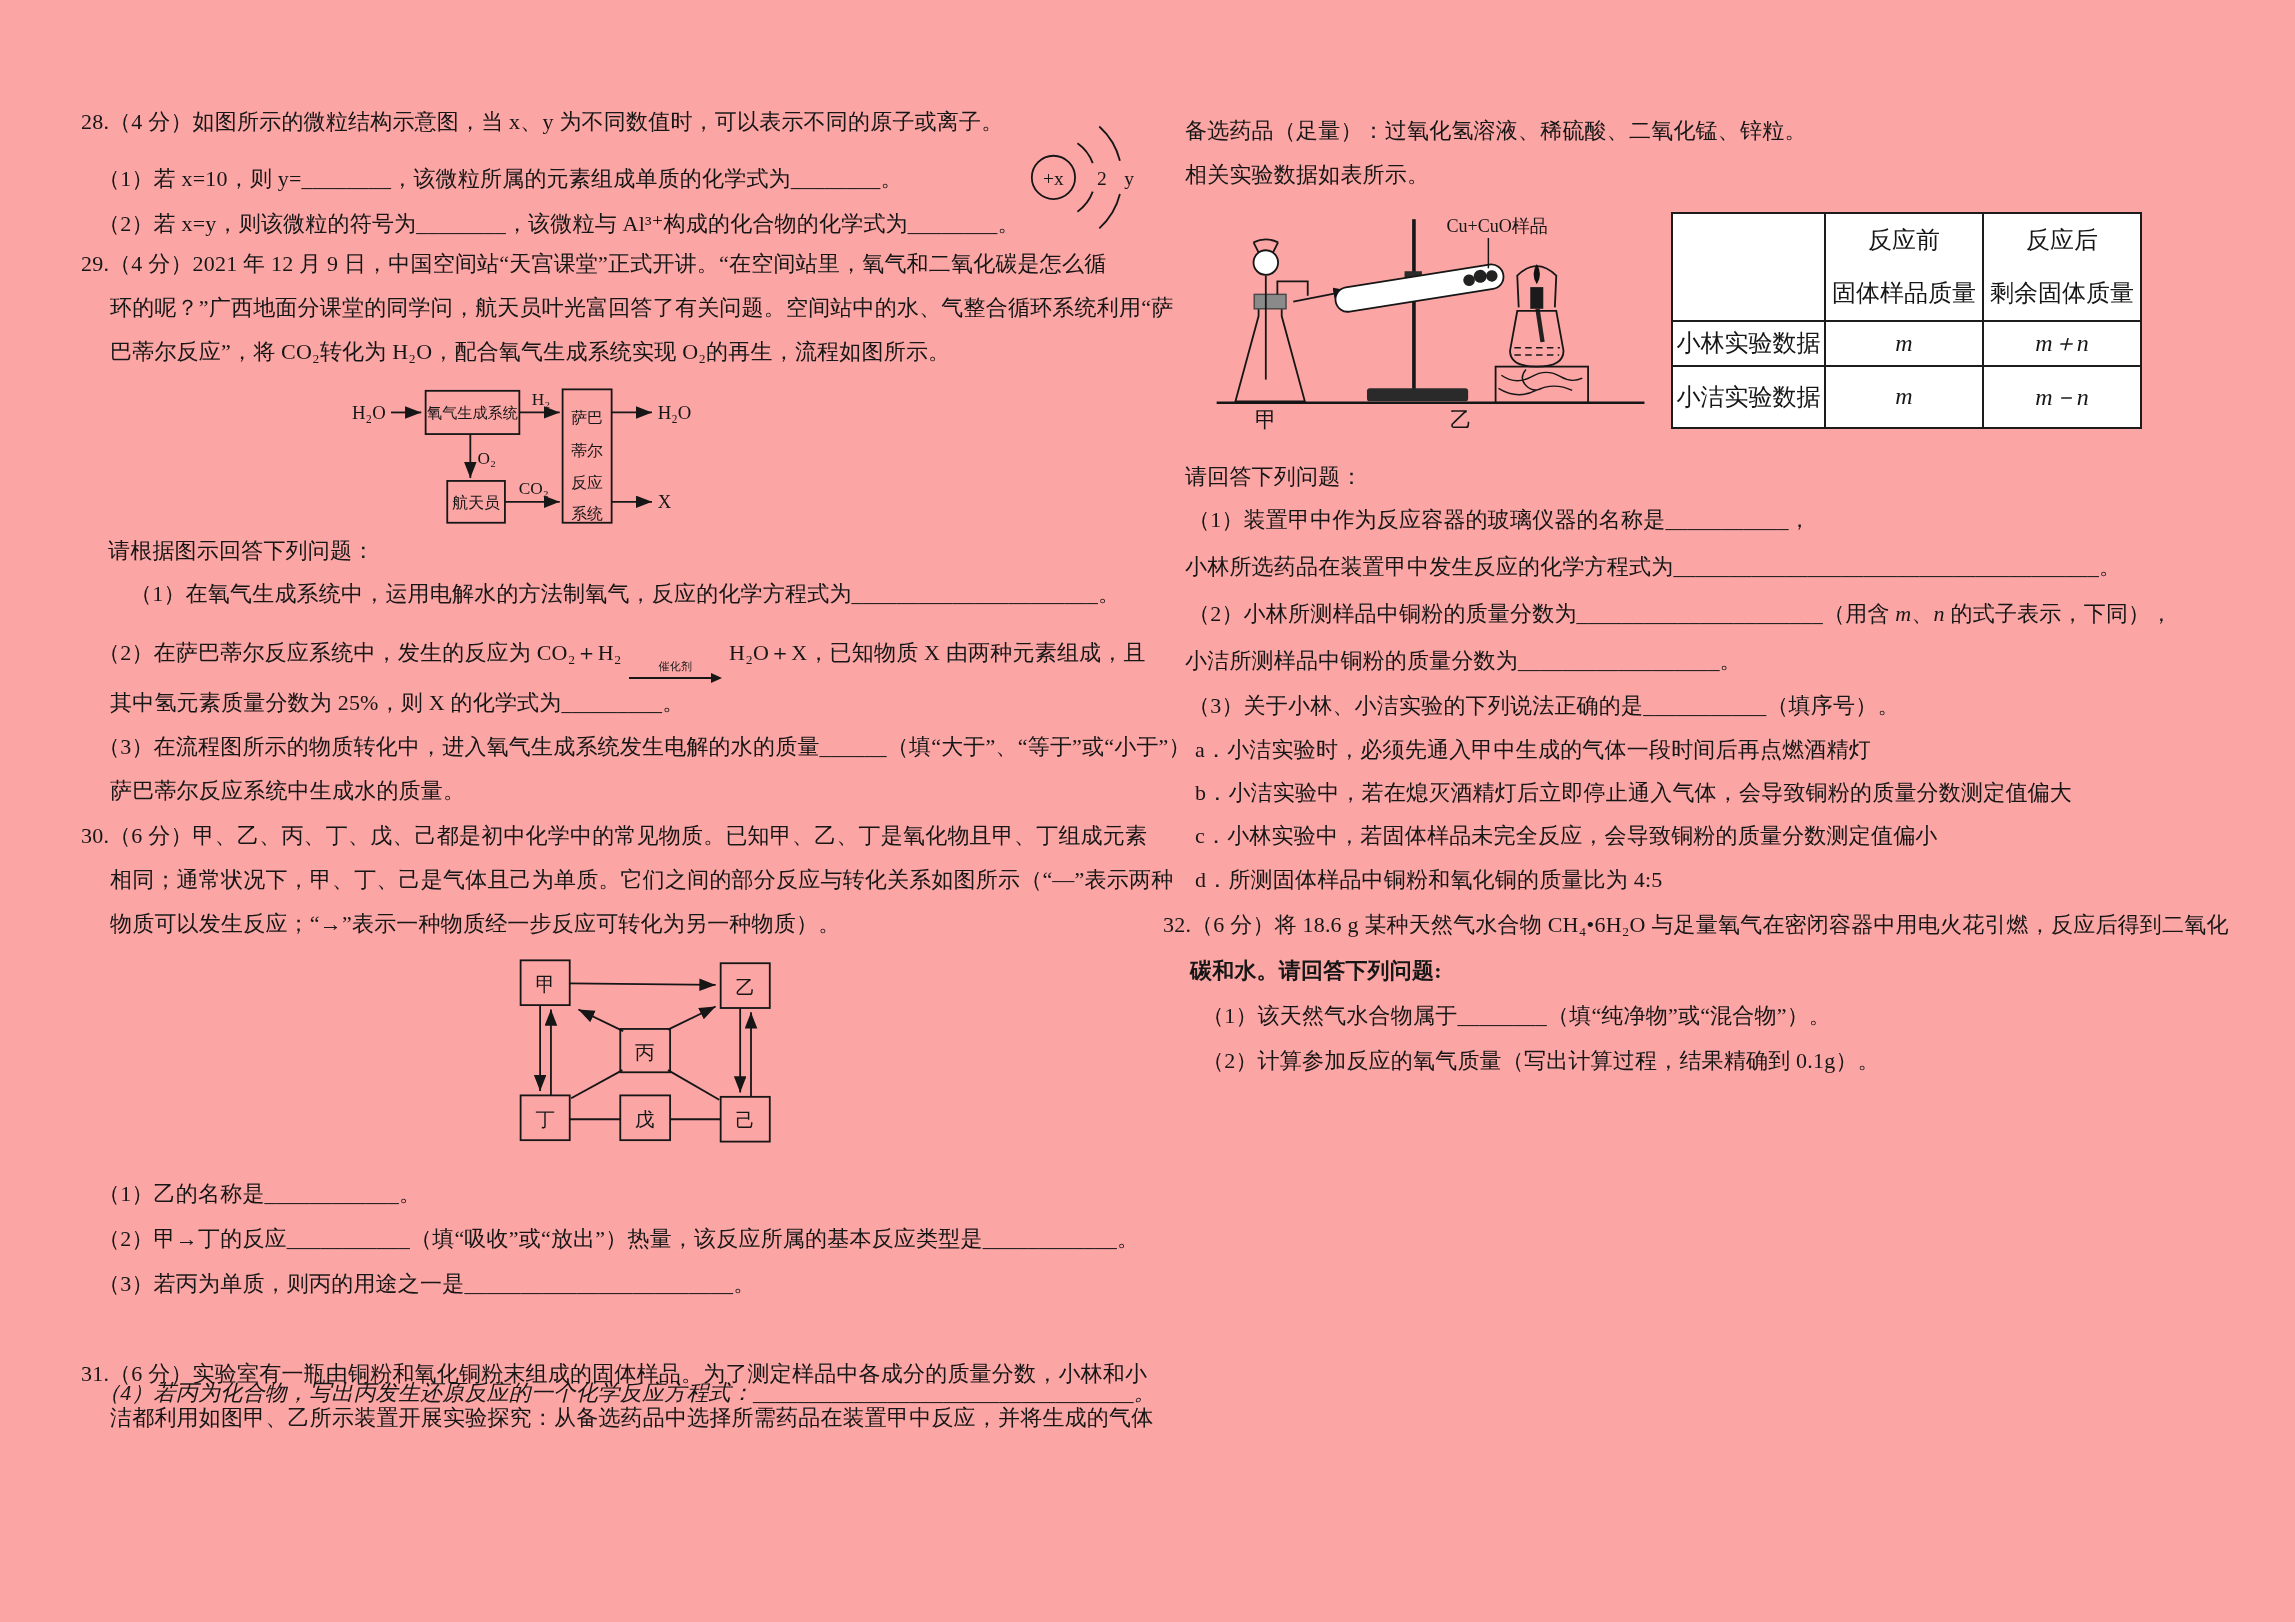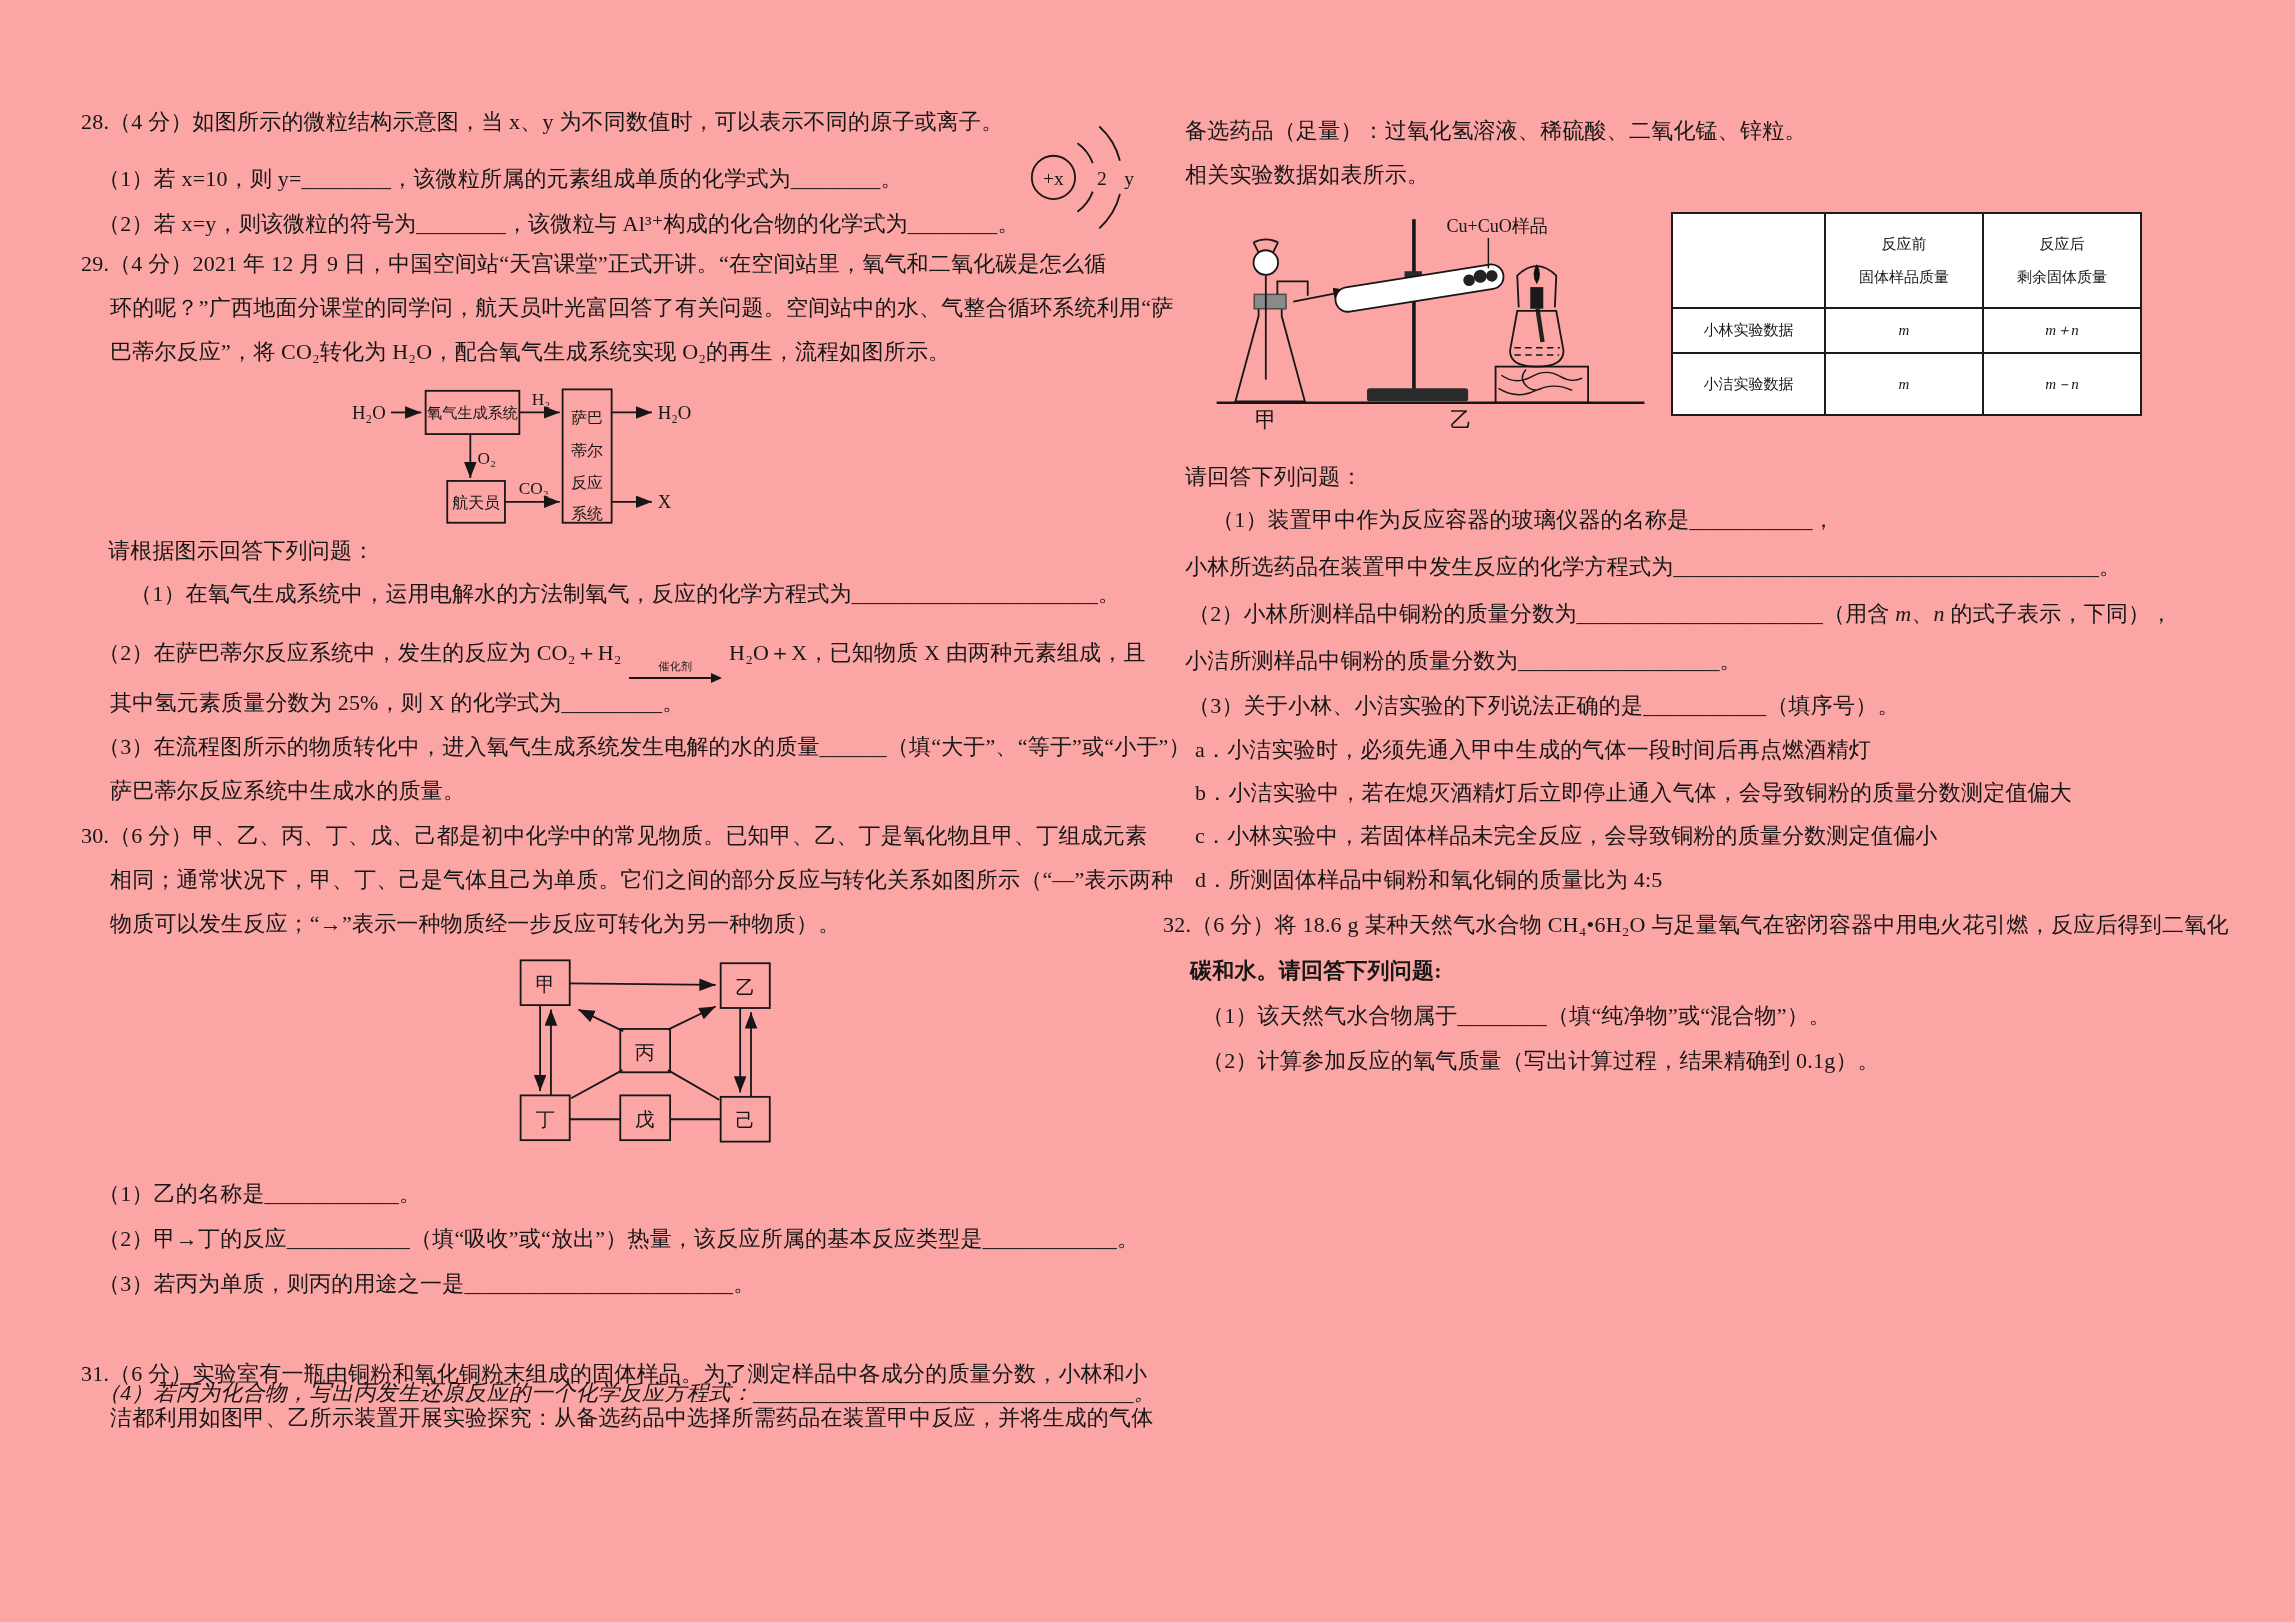--- a/index.html
+++ b/index.html
@@ -9,21 +9,21 @@
   .it{font-style:italic;}
   .cat-stack{display:inline-flex;flex-direction:column;align-items:center;vertical-align:-10px;margin:0 7.2px;}
   .cat-label{font-size:11px;line-height:1.1;}
   .cat-arrow{position:relative;width:93px;height:11.6px;}
   .cat-arrow::before{content:"";position:absolute;left:0;top:5px;width:82px;height:2.2px;background:#161616;}
   .cat-arrow::after{content:"";position:absolute;right:0;top:0.7px;width:0;height:0;
      border-left:11px solid #161616;border-top:5px solid transparent;border-bottom:5px solid transparent;}
   svg{position:absolute;overflow:visible;}
   svg text{fill:#161616;font-family:"Liberation Serif","DejaVu Serif",serif;}
   .data-table{position:absolute;border-collapse:collapse;table-layout:fixed;background:#fff;}
-  .data-table td,.data-table th{border:2.2px solid #1c1c1c;font-size:15px;font-weight:normal;
+  .data-table td,.data-table th{border:2.2px solid #1c1c1c;font-size:24px;font-weight:normal;
      text-align:center;vertical-align:middle;padding:0;}
   .hdr div{line-height:2.2;}
   .mcell{font-style:italic;font-size:20px;}
 </style>
 </head>
 <body>
 
 <div id="page">
 
   <svg width="0" height="0">
@@ -194,21 +194,21 @@
     </tr>
     <tr style="height:62px;">
       <td>小洁实验数据</td>
       <td class="mcell">m</td>
       <td class="mcell">m－n</td>
     </tr>
   </tbody>
     </table>
 
   <div class="ln" style="left:1185px;top:463px;">请回答下列问题：</div>
-  <div class="ln" style="left:1188px;top:506px;margin-left:24px;">（1）装置甲中作为反应容器的玻璃仪器的名称是___________，</div>
+  <div class="ln" style="left:1188px;top:506px;">（1）装置甲中作为反应容器的玻璃仪器的名称是___________，</div>
   <div class="ln" style="left:1185px;top:553px;">小林所选药品在装置甲中发生反应的化学方程式为______________________________________。</div>
   <div class="ln" style="left:1188px;top:600px;">
     <span>（2）小林所测样品中铜粉的质量分数为______________________（用含 </span><span class="it">m</span><span>、</span><span class="it">n</span><span> 的式子表示，下同），</span>
   </div>
   <div class="ln" style="left:1185px;top:647px;">小洁所测样品中铜粉的质量分数为__________________。</div>
   <div class="ln" style="left:1188px;top:692px;">（3）关于小林、小洁实验的下列说法正确的是___________（填序号）。</div>
   <div class="ln" style="left:1195px;top:736px;">a．小洁实验时，必须先通入甲中生成的气体一段时间后再点燃酒精灯</div>
   <div class="ln" style="left:1195px;top:779px;">b．小洁实验中，若在熄灭酒精灯后立即停止通入气体，会导致铜粉的质量分数测定值偏大</div>
   <div class="ln" style="left:1195px;top:822px;">c．小林实验中，若固体样品未完全反应，会导致铜粉的质量分数测定值偏小</div>
   <div class="ln" style="left:1195px;top:866px;">d．所测固体样品中铜粉和氧化铜的质量比为 4:5</div>

